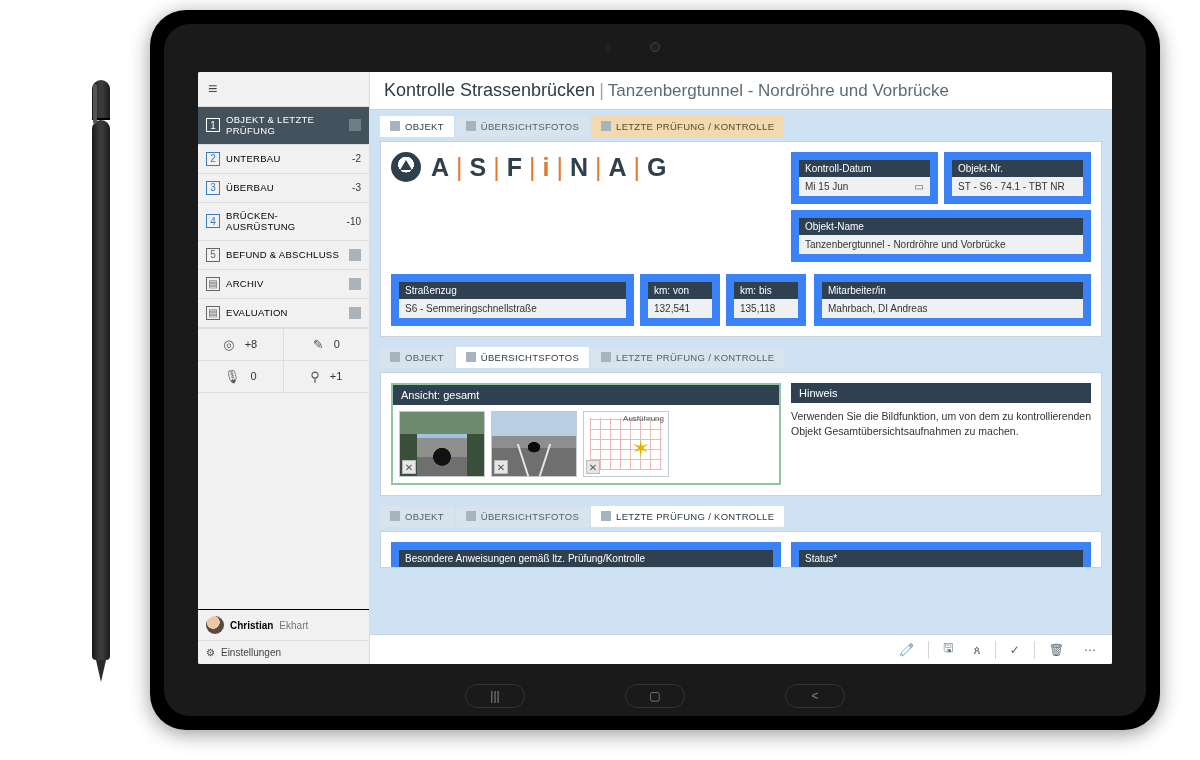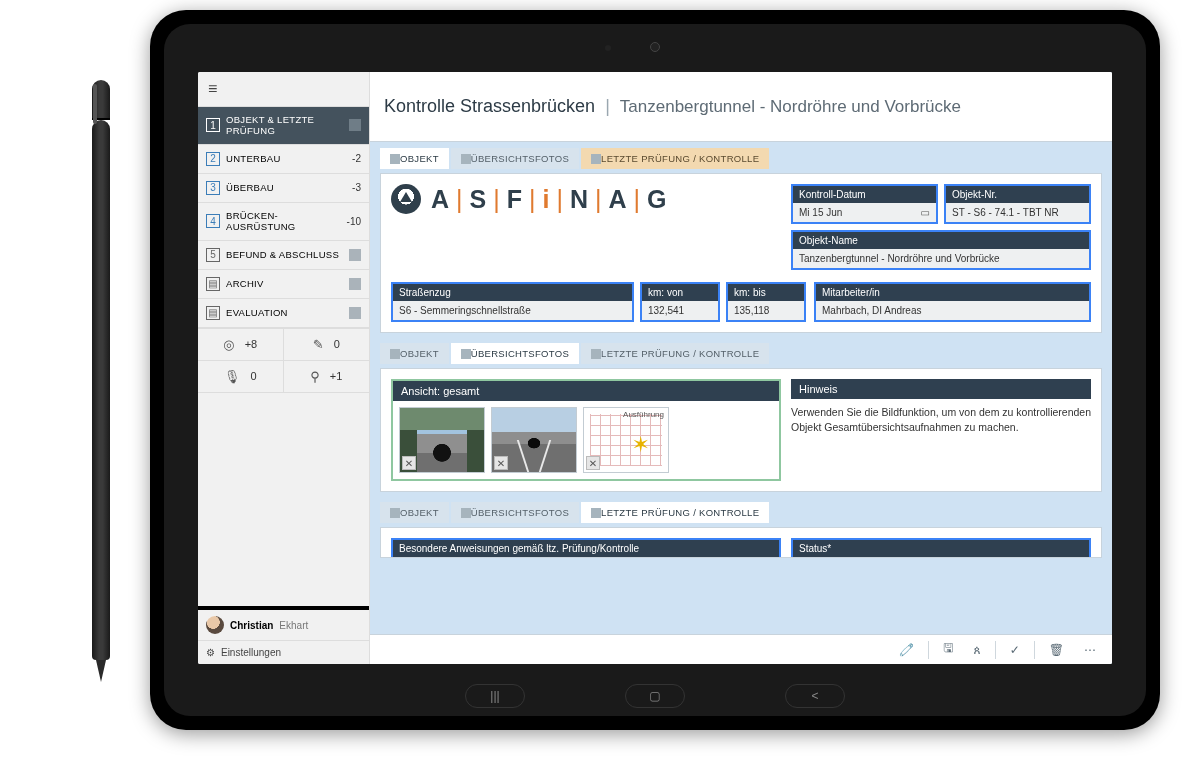--- a/index.html
+++ b/index.html
@@ -144,21 +144,21 @@
     border-right: 1px solid #ddd;
     border-top: 1px solid #ddd;
     font-size: 11px; color:#333;
   }
   .tool-cell:nth-child(2n) { border-right: none; }
   .tool-icon { font-size: 13px; color:#555; }
 
   .sidebar-spacer { flex: 1; }
   .user-row {
     display:flex; align-items:center; gap:6px;
-    padding: 6px 8px; border-top:4px solid #000000;
+    padding: 6px 8px; border-top:1px solid #000000;
     font-size: 10px;
   }
   .avatar {
     width: 18px; height: 18px; border-radius: 50%;
     background: radial-gradient(circle at 40% 35%, #e9c8a8 0 40%, #5a4a3f 42% 100%);
   }
   .settings-row {
     display:flex; align-items:center; gap:6px;
     padding: 6px 8px; border-top:1px solid #ddd;
     font-size: 10px; color:#444;
@@ -166,44 +166,44 @@
 
   .main {
     flex: 1;
     display: flex; flex-direction: column;
     background: #cfe2f3;
     overflow: hidden;
   }
   .title-bar {
     background: #fff;
     border-bottom: 1px solid #c8d3dc;
-    padding: 24px 14px;
+    padding: 8px 14px;
     font-size: 18px;
     color: #2d3b46;
     font-weight: 300;
-    display:flex; align-items:baseline; gap:6px;
+    display:flex; align-items:baseline; 
   }
   .title-sep { color:#9aa7b0; padding: 0 4px; }
   .title-sub { color:#5e6b75; font-size:17px; font-weight:300; }
 
   .scroll-area {
     flex:1; overflow-y:auto; overflow-x:hidden;
     padding: 6px 10px 10px 10px;
   }
 
   .tabs {
     display:flex; gap:2px;
     margin-bottom: 4px;
   }
   .tab {
     background:#d7e3ed;
     padding: 5px 10px;
     font-size: 9.5px;
     color:#546069;
-    display:flex; align-items:flex-end; 
+    display:flex; align-items:flex-start; gap:5px;
     cursor:pointer;
     letter-spacing: 0.3px;
   }
   .tab .chk {
     width:10px; height:10px; background:#a6b4bd; display:inline-block;
   }
   .tab.active { background:#fff; color:#2b3a44; }
   .tab.highlight { background:#f3d9b0; color:#5a4a2f; }
 
   .panel {
@@ -236,21 +236,21 @@
     border-right:6px solid transparent;
     border-bottom:10px solid #2f3f4b;
   }
   .logo-bar { color:#e07a2f; font-weight:400; padding:0 1px; }
   .logo-i { color:#e07a2f; }
   .legal { font-size:10px; color:#333; }
 
   .field-group { display:flex; gap:6px; flex-wrap:wrap; }
   .field {
     display:flex; flex-direction:column;
-    border:2px solid #3b82f6;
+    border:8px solid #3b82f6;
     min-width: 80px;
   }
   .field.w-full { flex:1 1 100%; }
   .field.w-half { flex:1; }
   .field-label {
     background:#2f4050; color:#fff;
     font-size:10px; padding:3px 6px;
   }
   .field-value {
     background:#eef0f1; color:#333;

